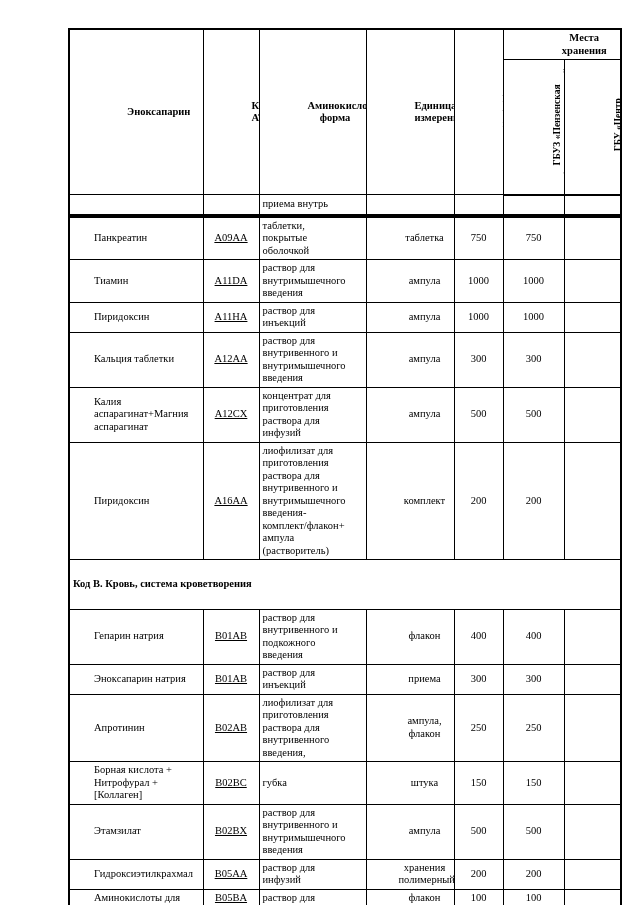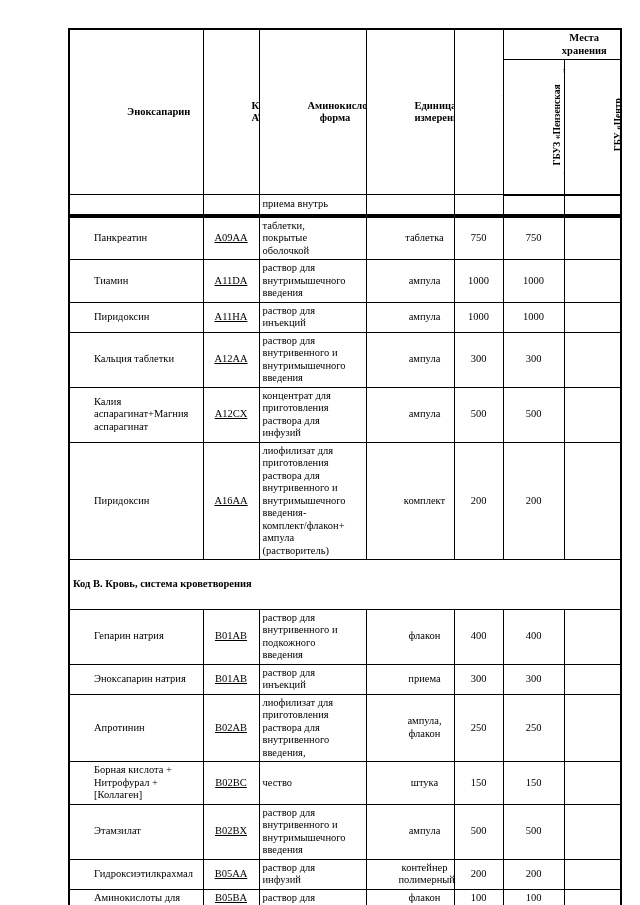--- a/index.html
+++ b/index.html
@@ -235,21 +235,21 @@
 флакон</td>
         <td class="col-qty">250</td>
         <td class="col-s1">250</td>
         <td class="col-s2"></td>
       </tr>
       <tr>
         <td class="col-name">Борная кислота +
 Нитрофурал +
 [Коллаген]</td>
         <td class="col-atc">B02BC</td>
-        <td class="col-form">чество</td>
+        <td class="col-form">губка</td>
         <td class="col-unit">штука</td>
         <td class="col-qty">150</td>
         <td class="col-s1">150</td>
         <td class="col-s2"></td>
       </tr>
       <tr>
         <td class="col-name">Этамзилат</td>
         <td class="col-atc">B02BX</td>
         <td class="col-form">раствор для
 внутривенного и
@@ -258,21 +258,21 @@
         <td class="col-unit">ампула</td>
         <td class="col-qty">500</td>
         <td class="col-s1">500</td>
         <td class="col-s2"></td>
       </tr>
       <tr>
         <td class="col-name">Гидроксиэтилкрахмал</td>
         <td class="col-atc">B05AA</td>
         <td class="col-form">раствор для
 инфузий</td>
-        <td class="col-unit">контейнер
+        <td class="col-unit">хранения
 полимерный</td>
         <td class="col-qty">200</td>
         <td class="col-s1">200</td>
         <td class="col-s2"></td>
       </tr>
       <tr>
         <td class="col-name">Аминокислоты для</td>
         <td class="col-atc">B05BA</td>
         <td class="col-form">раствор для</td>
         <td class="col-unit">флакон</td>

